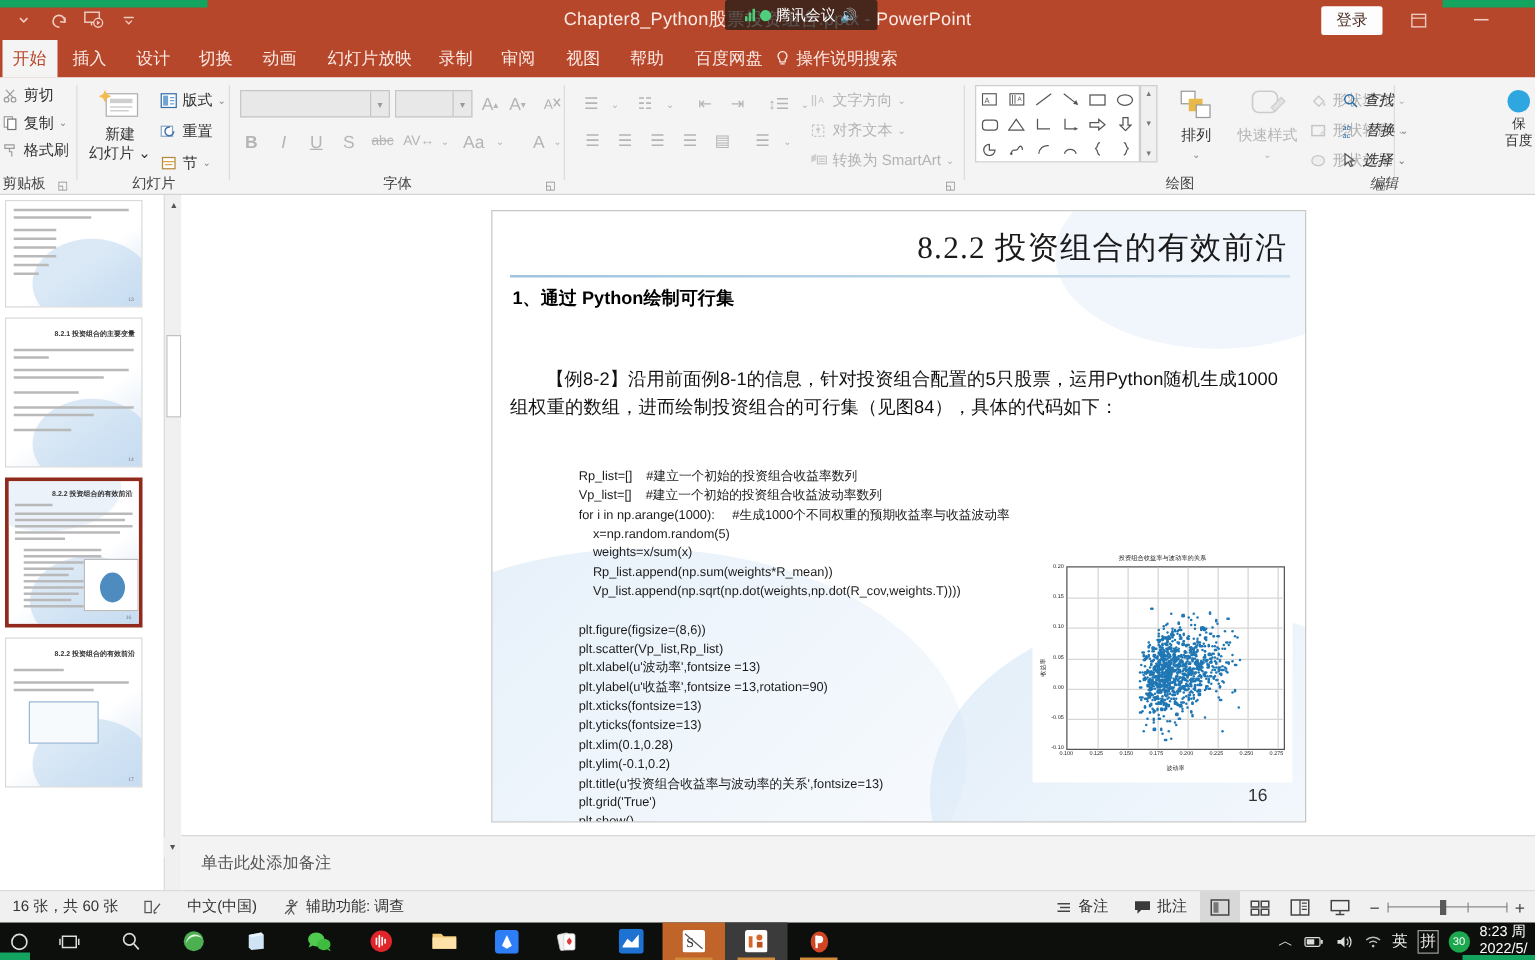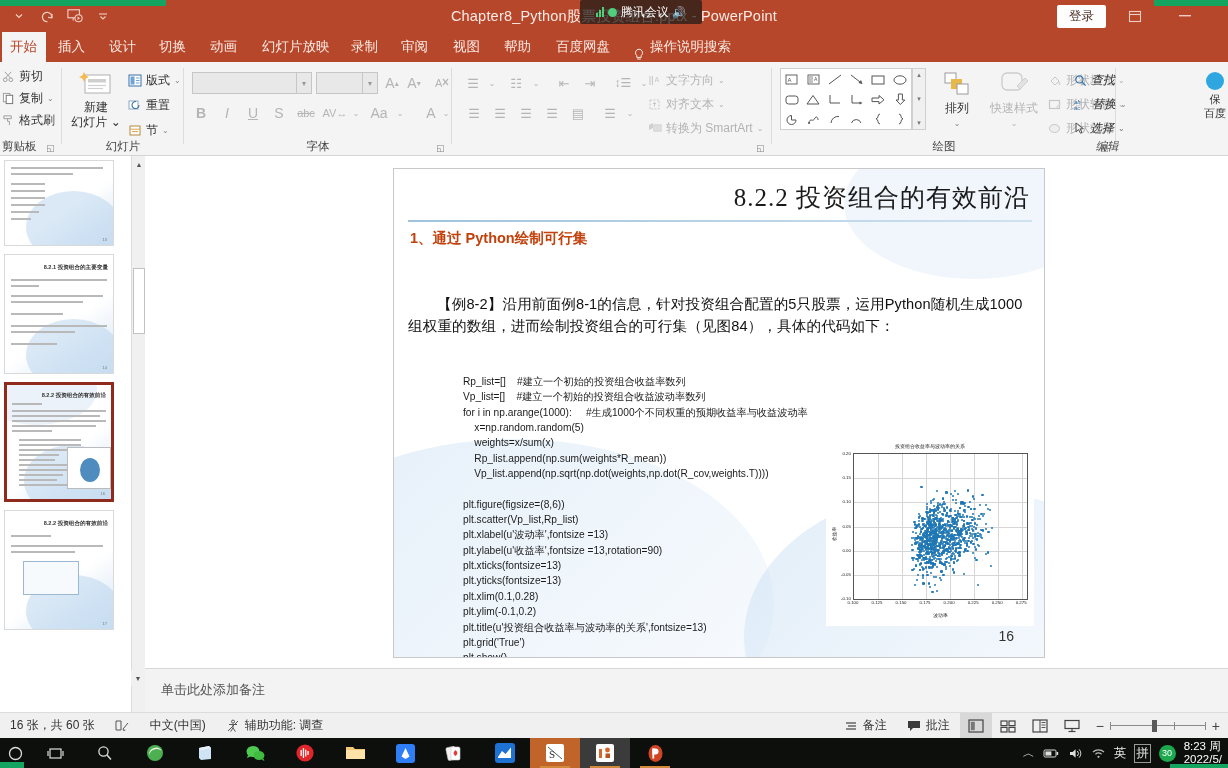--- a/index.html
+++ b/index.html
@@ -215,21 +215,21 @@
     position: absolute; right: 14px; top: 12px;
     font-family: "Liberation Serif", "DejaVu Serif", serif;
     font-size: 25px; color: #1a1a1a; letter-spacing: 1px; white-space: nowrap;
   }
   .slide-rule {
     position: absolute; left: 14px; top: 51px; width: 624px; height: 2px;
     background: linear-gradient(90deg,#9fc3dd,#cfe2ef);
   }
   .slide-h2 {
     position: absolute; left: 16px; top: 60px; font-size: 14.5px; font-weight: bold;
-    color: #c2410c; white-space: nowrap;
+    color: #000000; white-space: nowrap;
   }
   .slide-p {
     position: absolute; left: 14px; width: 616px;
     font-size: 14.6px; line-height: 22px; color: #111; letter-spacing: .1px;
   }
   .codeblock {
     position: absolute; left: 69px; top: 205px; width: 380px;
     font-size: 10.2px; line-height: 15.35px; color: #1b1b1b; white-space: pre;
     font-family: "Liberation Sans", "DejaVu Sans", sans-serif;
   }
@@ -402,21 +402,21 @@
     <div class="tab" style="left:50px;">插入</div>
     <div class="tab" style="left:101px;">设计</div>
     <div class="tab" style="left:151px;">切换</div>
     <div class="tab" style="left:202px;">动画</div>
     <div class="tab" style="left:254px;">幻灯片放映</div>
     <div class="tab" style="left:343px;">录制</div>
     <div class="tab" style="left:393px;">审阅</div>
     <div class="tab" style="left:445px;">视图</div>
     <div class="tab" style="left:496px;">帮助</div>
     <div class="tab" style="left:548px;">百度网盘</div>
-    <div class="tab tab-search" style="left:625px;align-items:flex-end;">
+    <div class="tab tab-search" style="left:612px;">
       <span class="ico">
         <svg width="12" height="14" viewBox="0 0 12 14">
           <path d="M6 1.2 A3.6 3.6 0 0 1 8.2 7.6 L8.2 9.4 L3.8 9.4 L3.8 7.6 A3.6 3.6 0 0 1 6 1.2 Z" stroke="#fbeae5" stroke-width="1" fill="none"></path>
           <line x1="4.2" y1="11" x2="7.8" y2="11" stroke="#fbeae5" stroke-width="1"></line>
         </svg>
       </span>
       <span>操作说明搜索</span>
     </div>
   </div>
 

